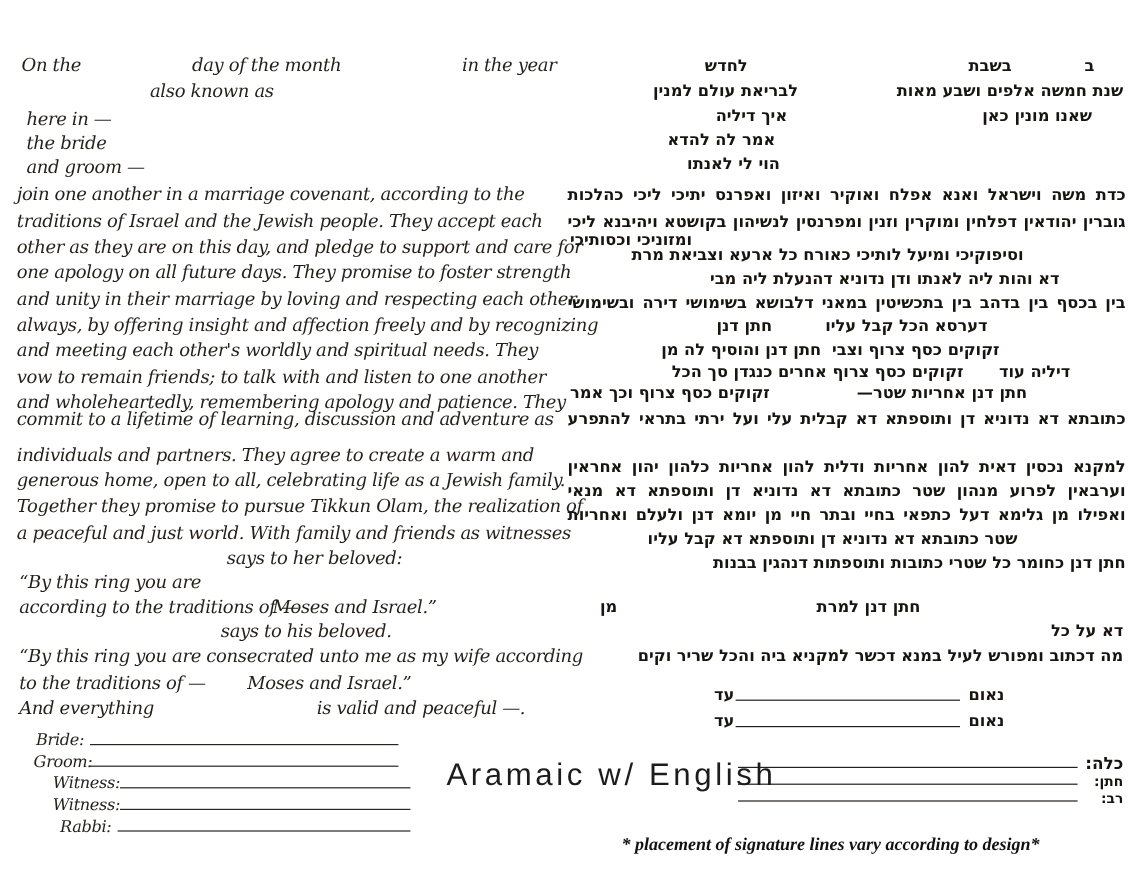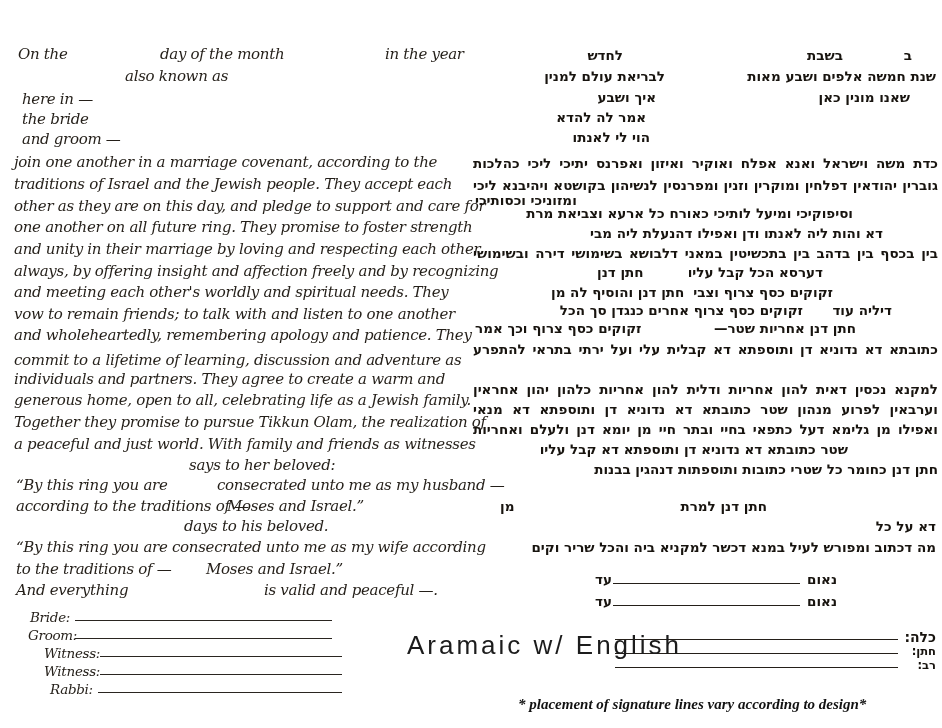--- a/index.html
+++ b/index.html
@@ -17,21 +17,21 @@
   .he-col{position:absolute;left:473px;top:0;width:465px;height:728px;direction:rtl;
     font-family:"DejaVu Sans","Liberation Sans",sans-serif;font-weight:bold;
     font-size:13.5px;color:#18140f;}
   .hrow{position:absolute;right:0;width:100%;height:18px;line-height:18px;white-space:nowrap;}
   .hrow.full{text-align:justify;text-align-last:justify;}
   .hrow .hseg{position:absolute;top:0;white-space:nowrap;}
   .hrow .hline{position:absolute;top:13px;border-bottom:1.3px solid #241f19;}
   
   .plate-title{position:absolute;left:372px;top:630px;
     font-family:"Liberation Sans","DejaVu Sans",sans-serif;font-weight:300;
-    font-size:26px;letter-spacing:3px;color:#1c1c1c;white-space:nowrap;margin-left:35px;}
+    font-size:26px;letter-spacing:3px;color:#1c1c1c;white-space:nowrap;}
   .footnote{position:absolute;left:518px;top:696px;
     font-family:"Liberation Serif","DejaVu Serif",serif;font-style:italic;font-weight:bold;
     font-size:15px;color:#121212;white-space:nowrap;}
 </style>
 </head>
 <body>
 
 <div class="page">
 
   <div class="en-col">
@@ -50,45 +50,44 @@
     <div class="eline" style="top:109px">
       <span class="seg" style="left:8px">the bride</span>
     </div>
     <div class="eline" style="top:129px">
       <span class="seg" style="left:8px">and groom —</span>
     </div>
 
     <div class="eline" style="top:174px">traditions of Israel and the Jewish people. They accept each</div>
     <div class="eline" style="top:152px">join one another in a marriage covenant, according to the</div>
     <div class="eline" style="top:196px">other as they are on this day, and pledge to support and care for</div>
-    <div class="eline" style="top:217px">one another on all future ring. They promise to foster strength</div>
+    <div class="eline" style="top:217px">one apology on all future days. They promise to foster strength</div>
     <div class="eline" style="top:239px">and unity in their marriage by loving and respecting each other</div>
     <div class="eline" style="top:261px">always, by offering insight and affection freely and by recognizing</div>
     <div class="eline" style="top:282px">and meeting each other's worldly and spiritual needs. They</div>
     <div class="eline" style="top:304px">vow to remain friends; to talk with and listen to one another</div>
     <div class="eline" style="top:325px">and wholeheartedly, remembering apology and patience. They</div>
-    <div class="eline" style="top:350px">commit to a lifetime of learning, discussion and adventure as</div>
+    <div class="eline" style="top:339px">commit to a lifetime of learning, discussion and adventure as</div>
     <div class="eline" style="top:369px">individuals and partners. They agree to create a warm and</div>
     <div class="eline" style="top:390px">generous home, open to all, celebrating life as a Jewish family.</div>
     <div class="eline" style="top:412px">Together they promise to pursue Tikkun Olam, the realization of</div>
     <div class="eline" style="top:434px">a peaceful and just world. With family and friends as witnesses</div>
 
     <div class="eline" style="top:455px">
       <span class="seg" style="left:175px">says to her beloved:</span>
     </div>
     <div class="eline" style="top:475px">
       <span class="seg" style="left:2px">“By this ring you are</span>
-      <span class="seg" style="left:203px">consecrated unto me as my husband —</span>
     </div>
     <div class="eline" style="top:496px">
       <span class="seg" style="left:2px">according to the traditions of —</span>
       <span class="seg" style="left:213px">Moses and Israel.”</span>
     </div>
     <div class="eline" style="top:516px">
-      <span class="seg" style="left:170px">days to his beloved.</span>
+      <span class="seg" style="left:170px">says to his beloved.</span>
     </div>
     <div class="eline" style="top:537px">
       <span class="seg" style="left:2px">“By this ring you are consecrated unto me as my wife according</span>
     </div>
     <div class="eline" style="top:559px">
       <span class="seg" style="left:2px">to the traditions of —</span>
       <span class="seg" style="left:192px">Moses and Israel.”</span>
     </div>
     <div class="eline" style="top:580px">
       <span class="seg" style="left:2px">And everything</span>
@@ -123,38 +122,38 @@
       <span class="hseg" style="right:26px">ב</span>
       <span class="hseg" style="right:95px">בשבת</span>
       <span class="hseg" style="right:315px">לחדש</span>
     </div>
     <div class="hrow" style="top:67px">
       <span class="hseg" style="right:2px">שנת חמשה אלפים ושבע מאות</span>
       <span class="hseg" style="right:273px">לבריאת עולם למנין</span>
     </div>
     <div class="hrow" style="top:88px">
       <span class="hseg" style="right:28px">שאנו מונין כאן</span>
-      <span class="hseg" style="right:282px">איך ושבע</span>
+      <span class="hseg" style="right:282px">איך דיליה</span>
     </div>
     <div class="hrow" style="top:108px">
       <span class="hseg" style="right:292px">אמר לה להדא</span>
     </div>
     <div class="hrow" style="top:128px">
       <span class="hseg" style="right:288px">הוי לי לאנתו</span>
     </div>
     <div class="hrow full" style="top:154px">כדת משה וישראל ואנא אפלח ואוקיר ואיזון ואפרנס יתיכי ליכי כהלכות</div>
     <div class="hrow full" style="top:176px">גוברין יהודאין דפלחין ומוקרין וזנין ומפרנסין לנשיהון בקושטא ויהיבנא ליכי</div>
     <div class="hrow" style="top:191px">
       <span class="hseg" style="left:2px">ומזוניכי וכסותיכי</span>
     </div>
     <div class="hrow" style="top:204px">
       <span class="hseg" style="right:85px">וסיפוקיכי ומיעל לותיכי כאורח כל ארעא וצביאת מרת</span>
     </div>
     <div class="hrow" style="top:224px">
-      <span class="hseg" style="right:55px">דא והות ליה לאנתו ודן ואפילו דהנעלת ליה מבי</span>
+      <span class="hseg" style="right:55px">דא והות ליה לאנתו ודן נדוניא דהנעלת ליה מבי</span>
     </div>
     <div class="hrow full" style="top:244px">בין בכסף בין בדהב בין בתכשיטין במאני דלבושא בשימושי דירה ובשימושי</div>
     <div class="hrow" style="top:263px">
       <span class="hseg" style="right:115px">דערסא הכל קבל עליו</span>
       <span class="hseg" style="left:124px">חתן דנן</span>
     </div>
     <div class="hrow" style="top:283px">
       <span class="hseg" style="right:105px">זקוקים כסף צרוף וצבי</span>
       <span class="hseg" style="left:78px">חתן דנן והוסיף לה מן</span>
     </div>

